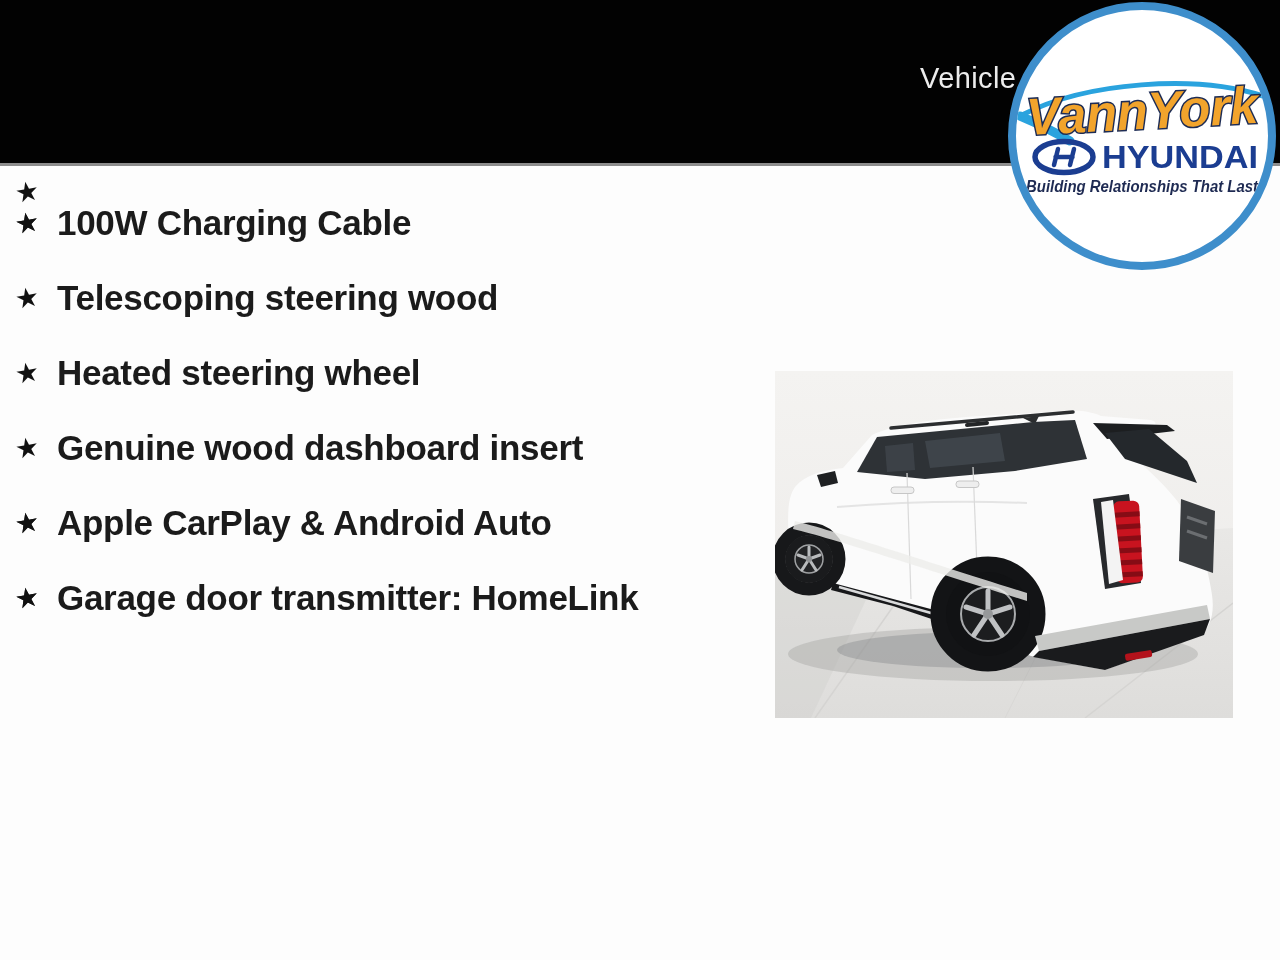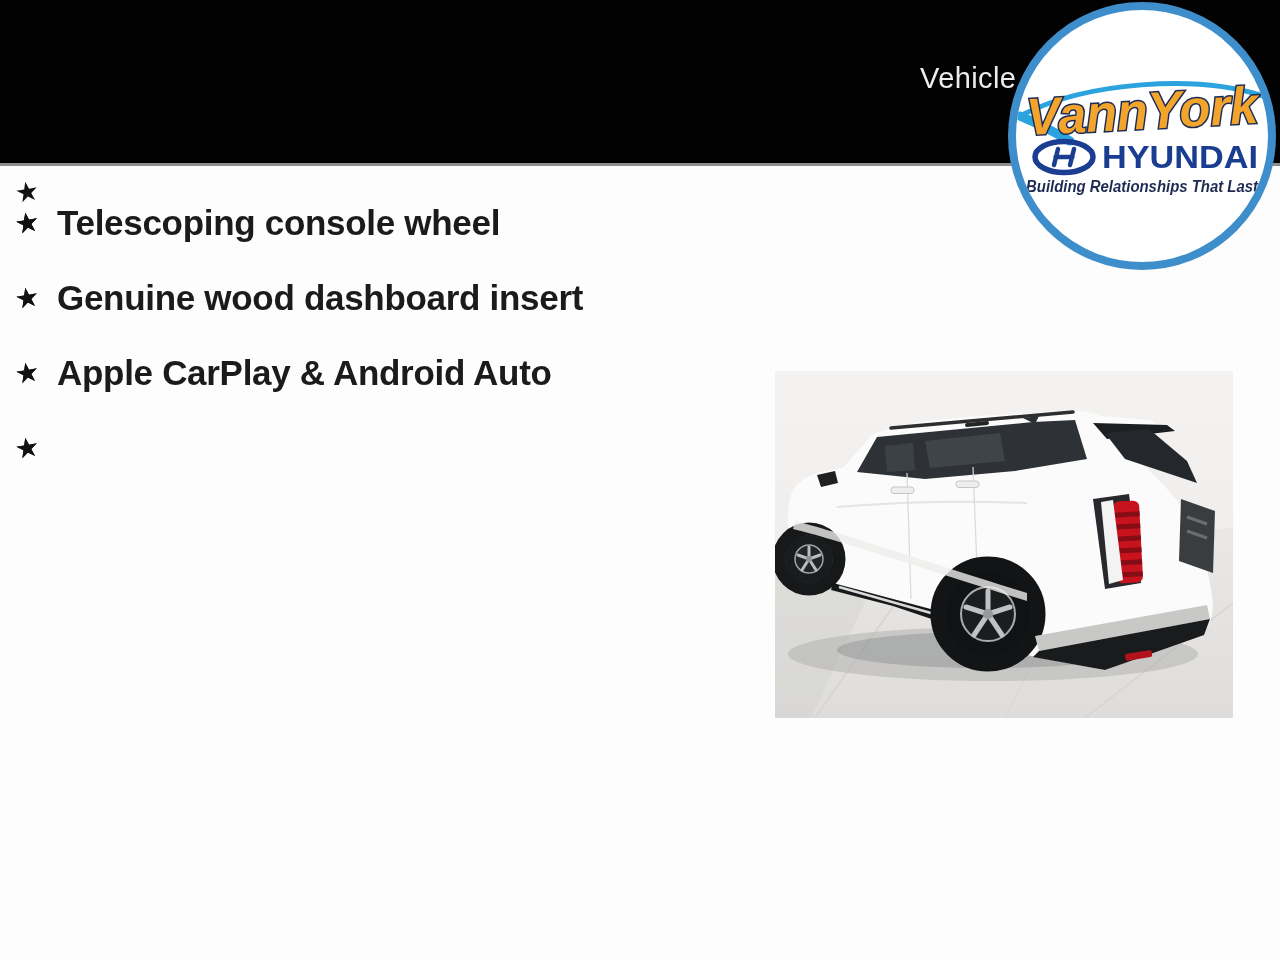--- a/index.html
+++ b/index.html
@@ -67,44 +67,47 @@
 
   <ul class="features">
     <li>
       <span class="star">★</span>
     </li>
     <li>
       <span class="star">★</span>
     </li>
     <li>
       <span class="star">★</span>
-    </li>
-    <li>
-      <span class="star">★</span>
-      <span>Telescoping console wheel</span>
-    </li>
-    <li>
-      <span class="star">★</span>
+      <span>100W Charging Cable</span>
+    </li>
+    <li>
+      <span class="star">★</span>
+      <span>Telescoping steering wood</span>
+    </li>
+    <li>
+      <span class="star">★</span>
+      <span>Heated steering wheel</span>
     </li>
     <li>
       <span class="star">★</span>
       <span>Genuine wood dashboard insert</span>
     </li>
     <li>
       <span class="star">★</span>
     </li>
     <li>
       <span class="star">★</span>
       <span>Apple CarPlay &amp; Android Auto</span>
     </li>
     <li>
       <span class="star">★</span>
     </li>
     <li>
       <span class="star">★</span>
+      <span>Garage door transmitter: HomeLink</span>
     </li>
   </ul>
 
   <div class="photo">
     <svg viewBox="0 0 458 347" xmlns="http://www.w3.org/2000/svg">
       <defs>
         <linearGradient id="wallG" x1="0" y1="0" x2="0" y2="1">
           <stop offset="0" stop-color="#f4f3f1"></stop>
             <stop offset="1" stop-color="#ebe9e7"></stop>
         </linearGradient>

